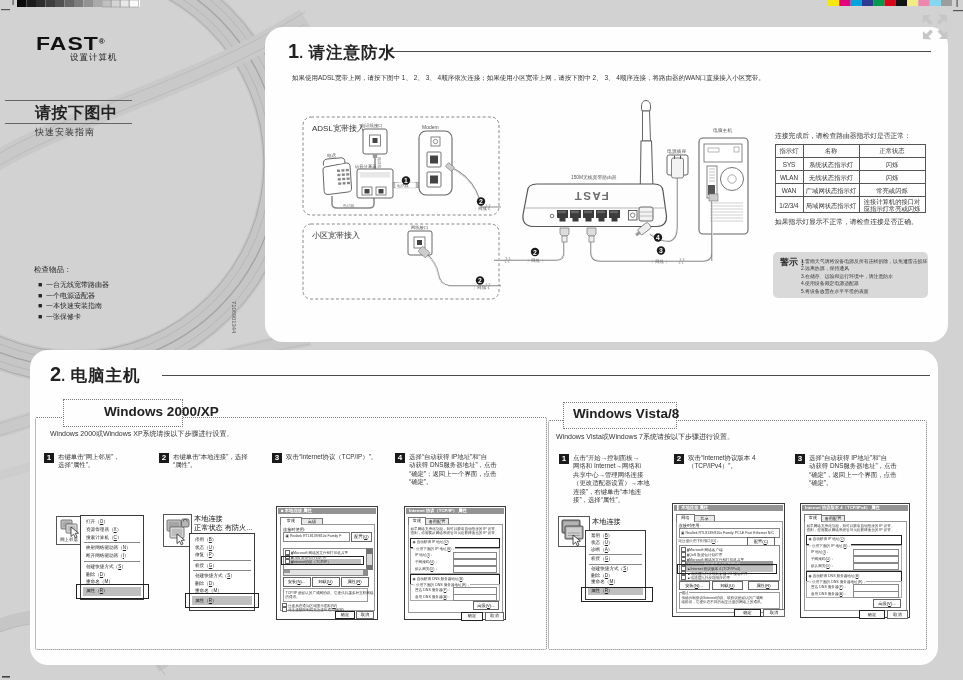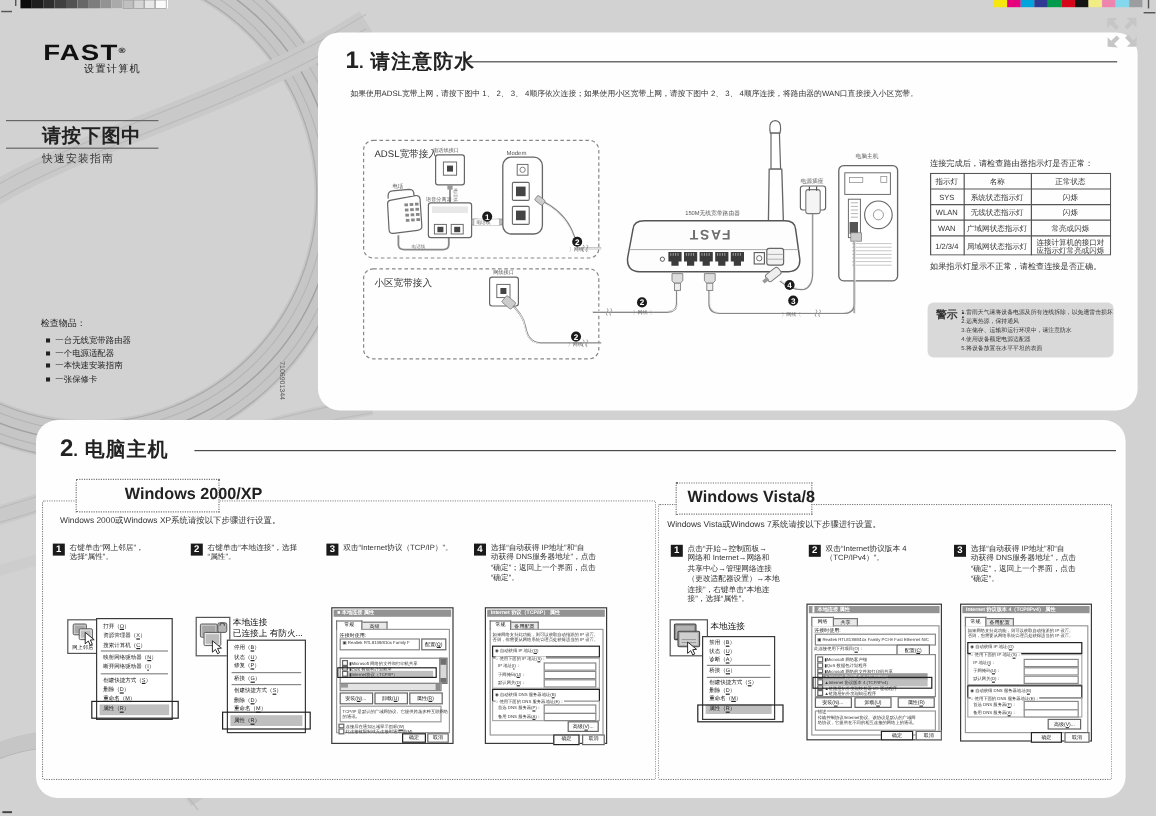--- a/index.html
+++ b/index.html
@@ -427,21 +427,21 @@
     <rect x="3" y="5" width="14" height="11" rx="1" fill="#cccccc" stroke="#555" stroke-width="0.8"></rect>
     <rect x="4.5" y="6.5" width="11" height="8" fill="#a5a5a5"></rect>
     <rect x="6" y="12" width="14" height="11" rx="1" fill="#e8e8e8" stroke="#555" stroke-width="0.8"></rect>
     <rect x="7.5" y="13.5" width="11" height="8" fill="#bdbdbd"></rect>
     <rect x="17.5" y="4" width="7.5" height="8" rx="1.5" fill="#b5b5b5" stroke="#555" stroke-width="0.8"></rect>
     <path d="M19.3,6.5 q0,-2.3 1.9,-2.3 q1.9,0 1.9,2.3" fill="none" stroke="#555" stroke-width="0.9"></path>
     <path d="M13,19 l0,9.5 l2.6,-2.3 l1.7,3.6 l1.7,-0.9 l-1.7,-3.5 l3.2,-0.3 Z" fill="#fff" stroke="#222" stroke-width="0.8"></path>
   </svg>
 </div>
 <div class="t" style="left:194px;top:514px;font-size:7.2px;color:#111;">本地连接</div>
-<div class="t" style="left:194px;top:523px;font-size:7.2px;color:#111;">已连接上 有防火...</div>
+<div class="t" style="left:194px;top:523px;font-size:7.2px;color:#111;">正常状态 有防火...</div>
 <div class="menu" style="left:189px;top:533px;width:64px;height:74px;padding-top:2.2px;">
   <div class="mi" style="line-height:7.6px;">停用（<u>B</u>）</div>
   <div class="mi" style="line-height:7.6px;">状态（<u>U</u>）</div>
   <div class="mi" style="line-height:7.6px;">修复（<u>P</u>）</div>
   <div class="msep"></div>
   <div class="mi" style="line-height:7.6px;">桥接（<u>G</u>）</div>
   <div class="msep"></div>
   <div class="mi" style="line-height:7.6px;">创建快捷方式（<u>S</u>）</div>
   <div class="mi" style="line-height:7.6px;">删除（<u>D</u>）</div>
   <div class="mi" style="line-height:7.6px;">重命名（<u>M</u>）</div>

